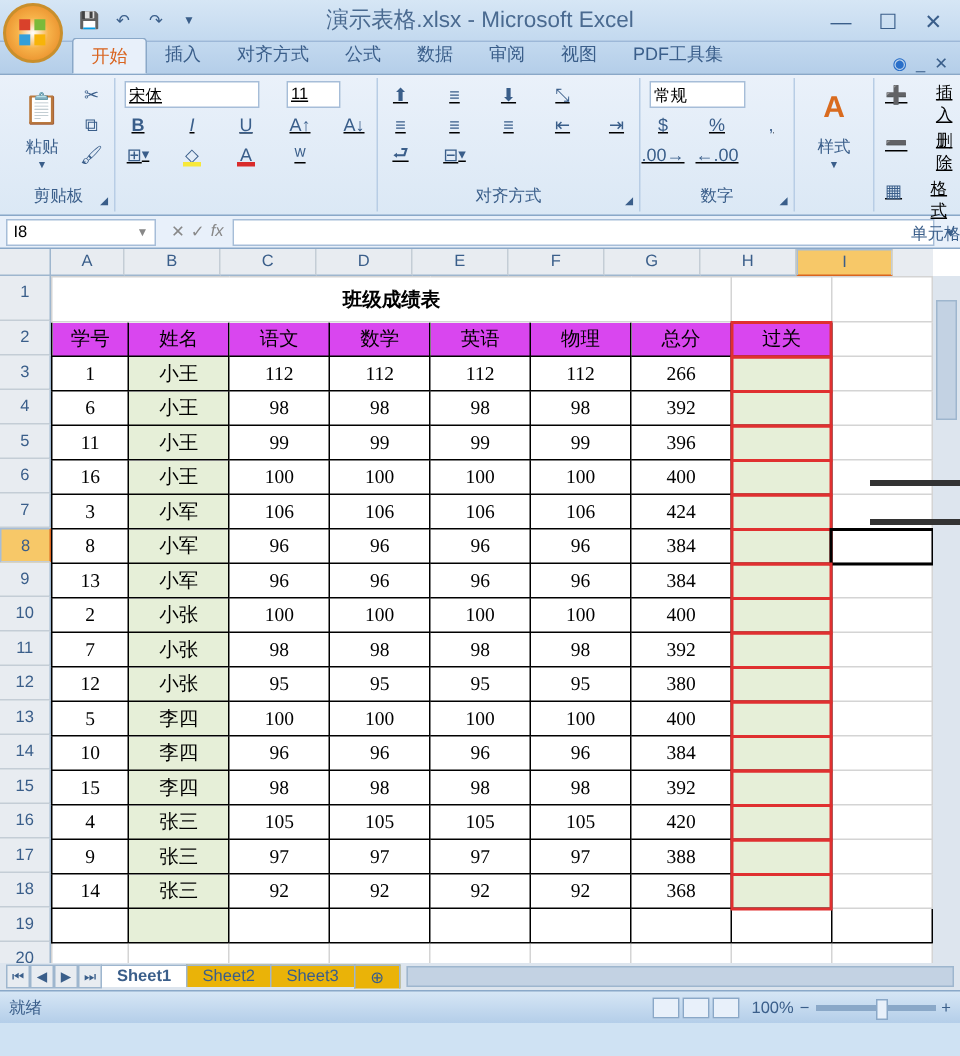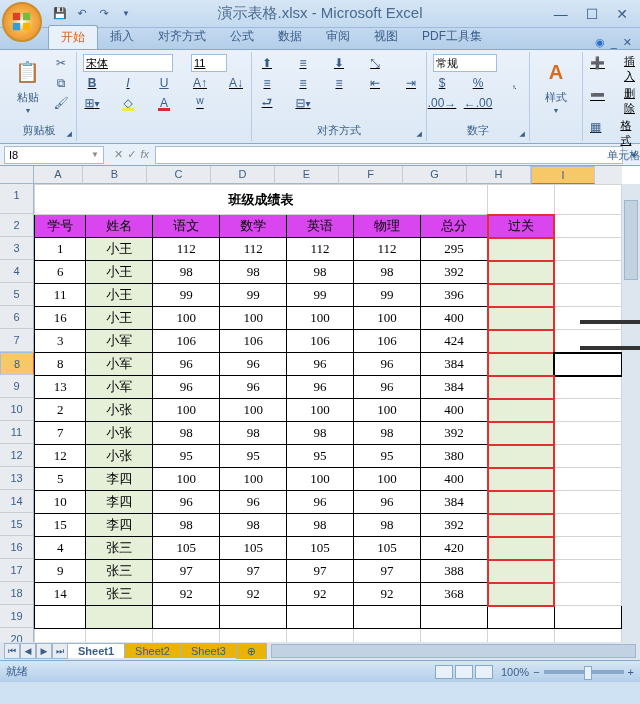--- a/index.html
+++ b/index.html
@@ -330,21 +330,21 @@
             <td class="hdr red-box">过关</td>
             <td></td>
           </tr>
           <tr>
             <td class="dcell">1</td>
             <td class="dcell name-col">小王</td>
             <td class="dcell">112</td>
             <td class="dcell">112</td>
             <td class="dcell">112</td>
             <td class="dcell">112</td>
-            <td class="dcell">295</td>
+            <td class="dcell">266</td>
             <td class="dcell pass-col red-box"></td>
             <td></td>
           </tr>
           <tr>
             <td class="dcell">6</td>
             <td class="dcell name-col">小王</td>
             <td class="dcell">98</td>
             <td class="dcell">98</td>
             <td class="dcell">98</td>
             <td class="dcell">98</td>

